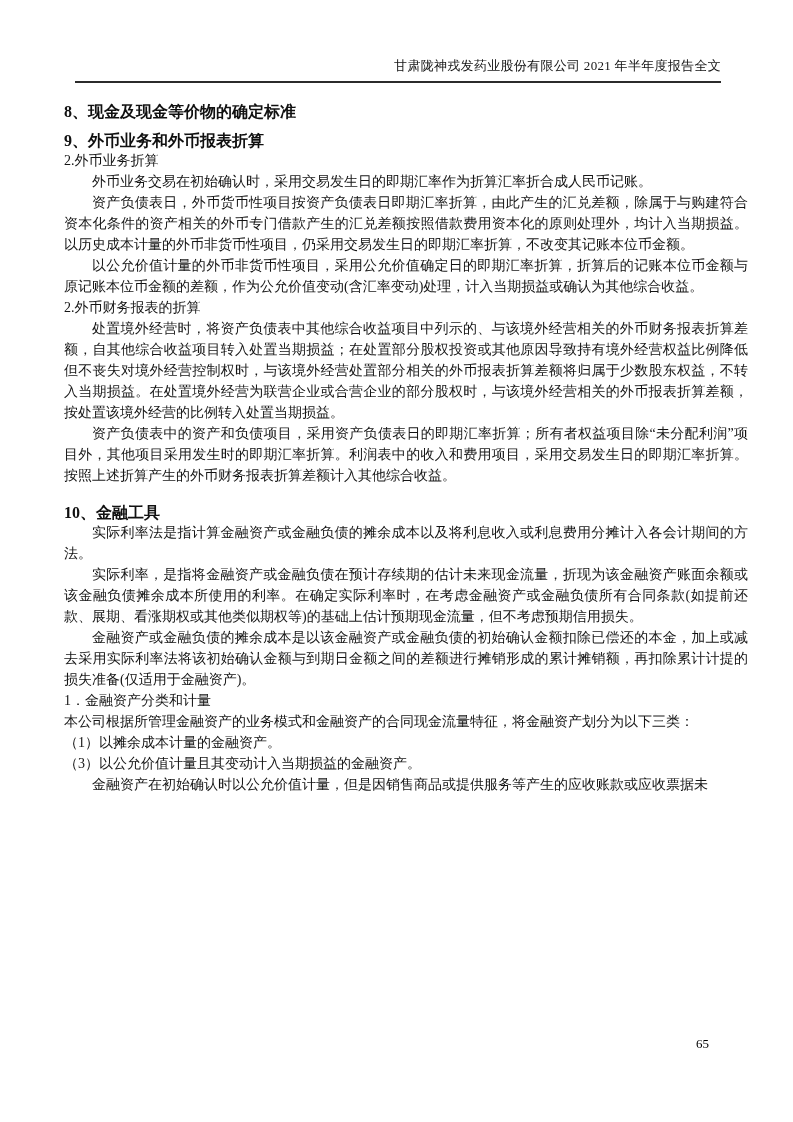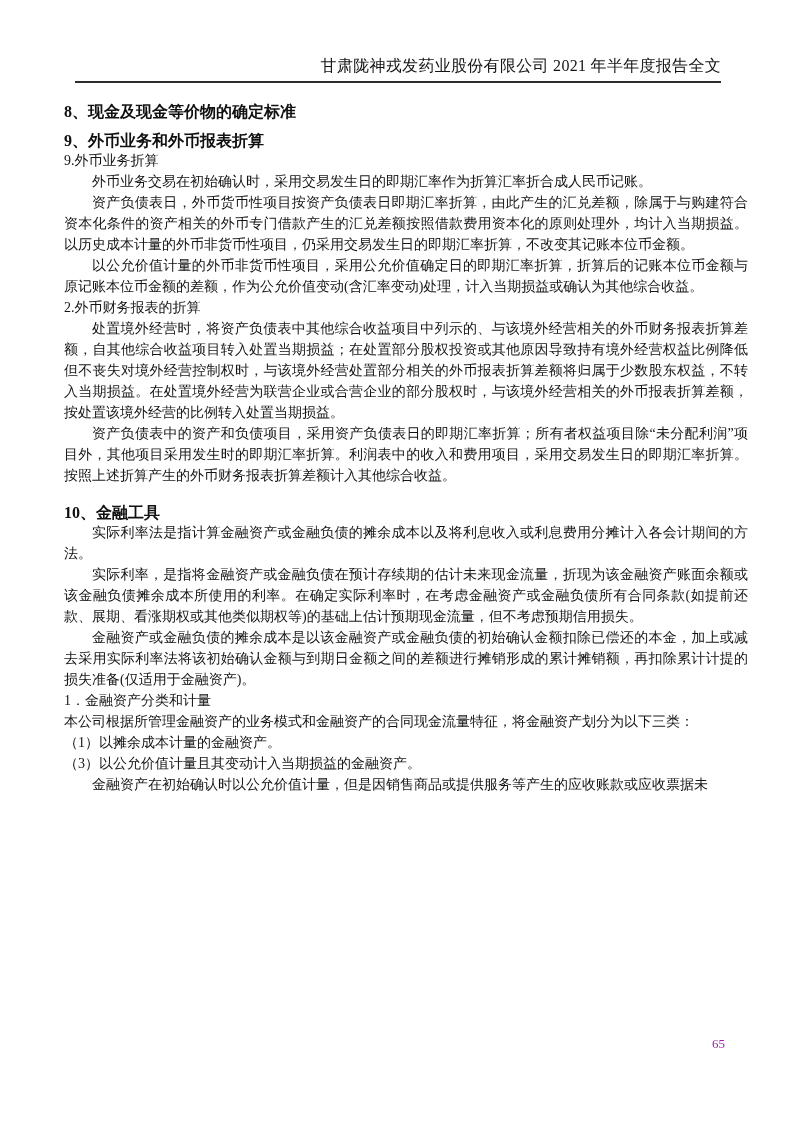--- a/index.html
+++ b/index.html
@@ -20,21 +20,21 @@
     background: #ffffff;
     overflow: hidden;
   }
   
   .doc-header {
     margin: 0 72px 0 75px;
     padding-top: 57px;
   }
   .doc-header .header-text {
     text-align: right;
-    font-size: 16px;
+    font-size: 13px;
     line-height: 17px;
     letter-spacing: 0.3px;
     padding-bottom: 7px;
     border-bottom: 2px solid #2b2b2b;
   }
   
   .doc-main {
     margin: 0 45px 0 64px;
   }
   h2.sec-heading {
@@ -57,44 +57,44 @@
   }
   p.loose { line-height: 28px; margin-top: 6px; }
   p.tight { line-height: 21px; }
   p.indent { text-indent: 2em; }
   .gap-s9  { margin-top: 21px; }
   .gap-s10 { margin-top: 23px; }
 
   .page-number {
     position: absolute;
     top: 1036px;
-    right: 68px;
+    right: 84px;
     font-size: 13px;
     line-height: 16px;
-    color: #a21caf;
+    color: #000000;
   }
 </style>
 </head>
 <body>
 
 <div class="page">
 
   <header class="doc-header">
     <div class="header-text">甘肃陇神戎发药业股份有限公司 2021 年半年度报告全文</div>
   </header>
 
   <main class="doc-main">
 
     <section>
       <h2 class="sec-heading h-s8">8、现金及现金等价物的确定标准</h2>
     </section>
 
     <section>
       <h2 class="sec-heading h-s9">9、外币业务和外币报表折算</h2>
-      <p class="para tight gap-s9">9.外币业务折算</p>
+      <p class="para tight gap-s9">2.外币业务折算</p>
       <p class="para tight indent">外币业务交易在初始确认时，采用交易发生日的即期汇率作为折算汇率折合成人民币记账。</p>
       <p class="para tight indent">资产负债表日，外币货币性项目按资产负债表日即期汇率折算，由此产生的汇兑差额，除属于与购建符合资本化条件的资产相关的外币专门借款产生的汇兑差额按照借款费用资本化的原则处理外，均计入当期损益。以历史成本计量的外币非货币性项目，仍采用交易发生日的即期汇率折算，不改变其记账本位币金额。</p>
       <p class="para tight indent">以公允价值计量的外币非货币性项目，采用公允价值确定日的即期汇率折算，折算后的记账本位币金额与原记账本位币金额的差额，作为公允价值变动(含汇率变动)处理，计入当期损益或确认为其他综合收益。</p>
       <p class="para tight">2.外币财务报表的折算</p>
       <p class="para tight indent">处置境外经营时，将资产负债表中其他综合收益项目中列示的、与该境外经营相关的外币财务报表折算差额，自其他综合收益项目转入处置当期损益；在处置部分股权投资或其他原因导致持有境外经营权益比例降低但不丧失对境外经营控制权时，与该境外经营处置部分相关的外币报表折算差额将归属于少数股东权益，不转入当期损益。在处置境外经营为联营企业或合营企业的部分股权时，与该境外经营相关的外币报表折算差额，按处置该境外经营的比例转入处置当期损益。</p>
       <p class="para tight indent">资产负债表中的资产和负债项目，采用资产负债表日的即期汇率折算；所有者权益项目除“未分配利润”项目外，其他项目采用发生时的即期汇率折算。利润表中的收入和费用项目，采用交易发生日的即期汇率折算。按照上述折算产生的外币财务报表折算差额计入其他综合收益。</p>
     </section>
 
     <section>
       <h2 class="sec-heading h-s10">10、金融工具</h2>

